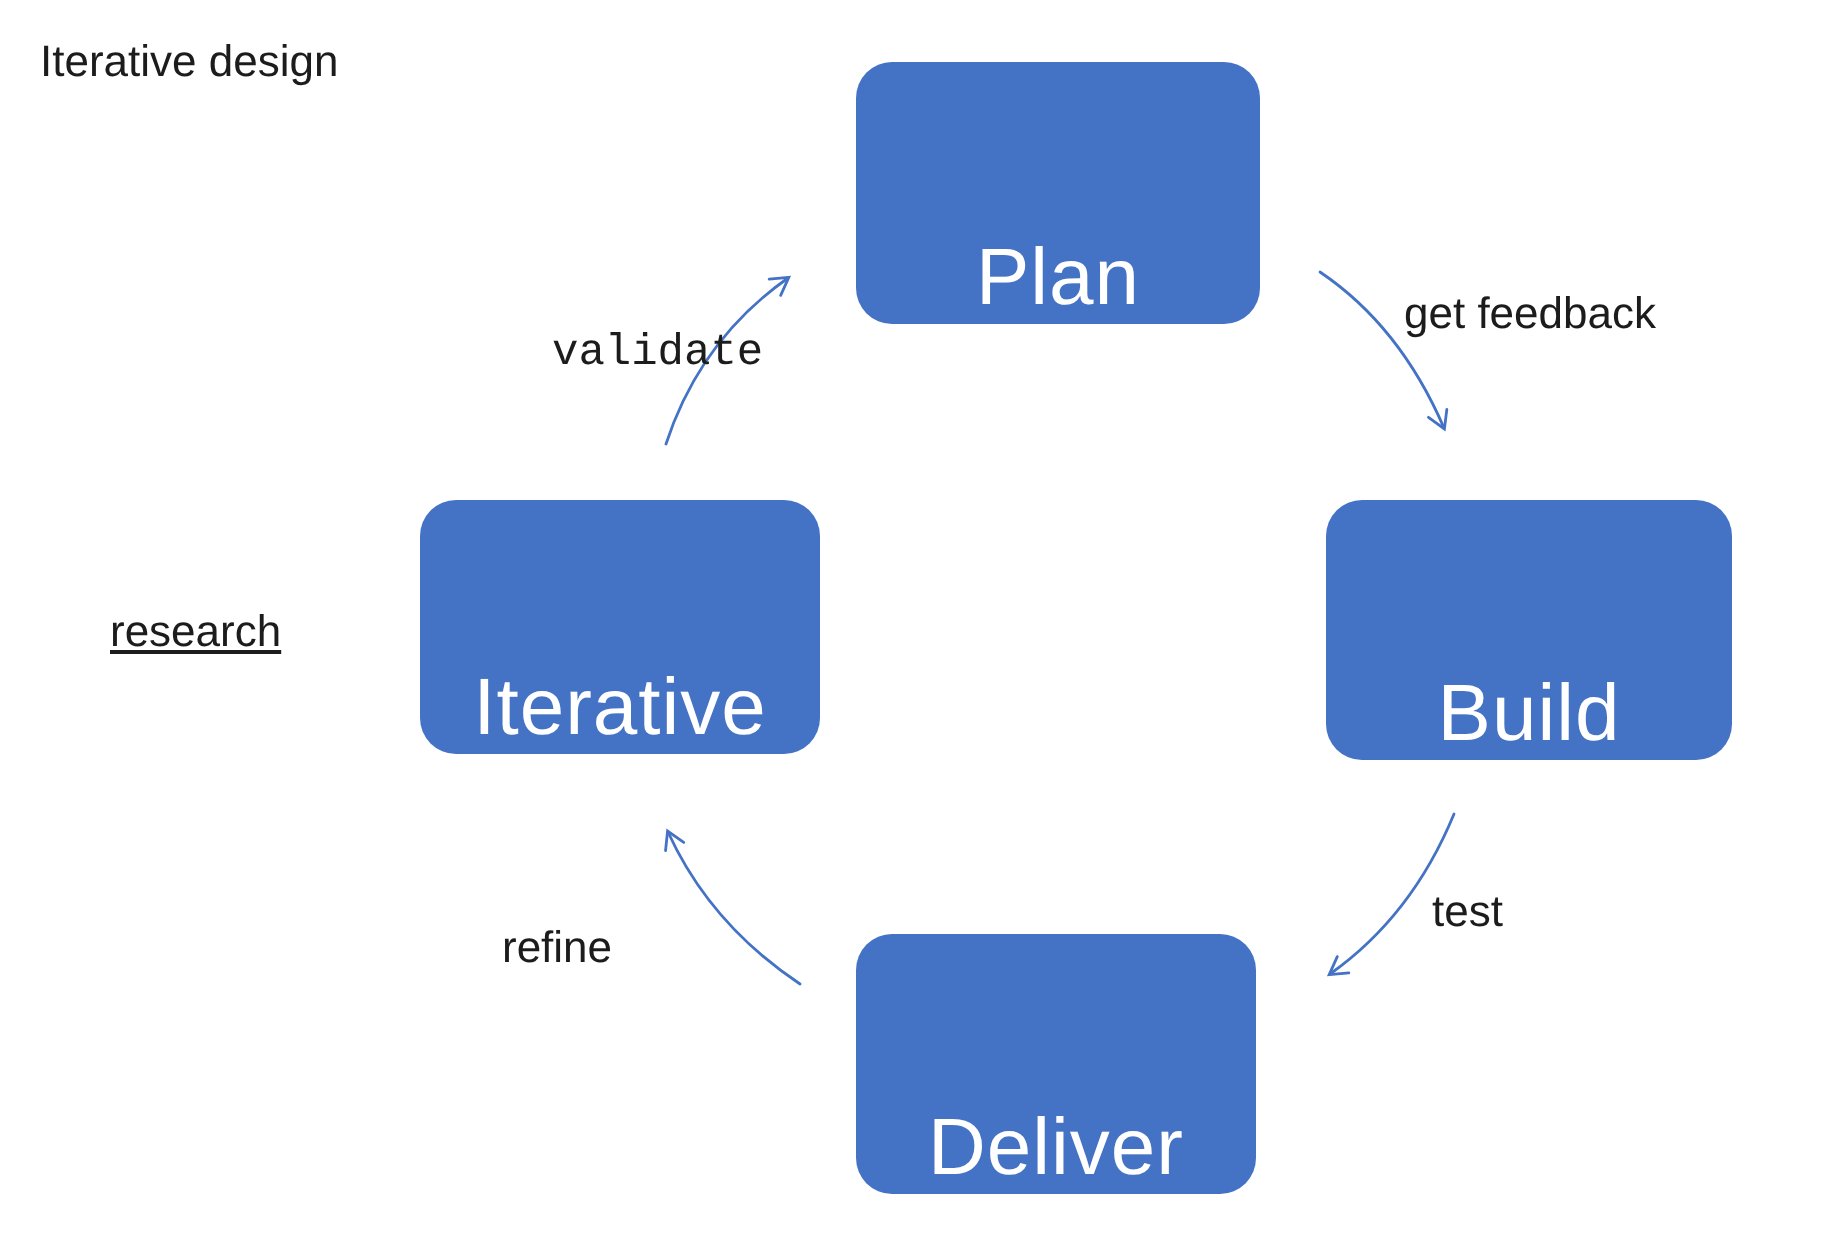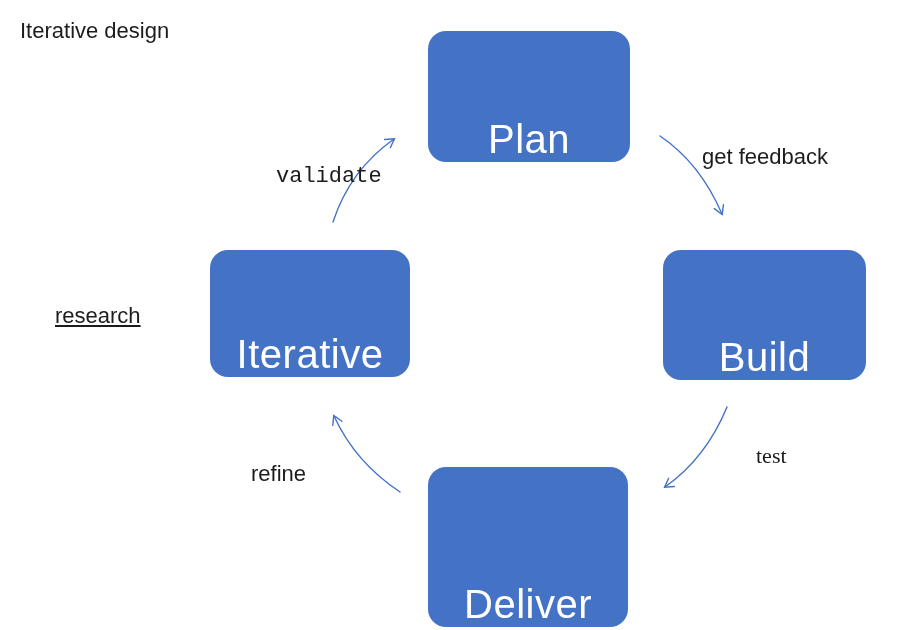--- a/index.html
+++ b/index.html
@@ -37,32 +37,32 @@
     display: flex;
     align-items: flex-end;
     justify-content: center;
     font-size: 40px;
     font-weight: 300;
     letter-spacing: 0.5px;
   }
   .node-plan     { left: 428px; top: 31px;  width: 202px; height: 131px; }
   .node-build    { left: 647px; top: 250px; width: 203px; height: 130px; margin-left: 16px; }
   .node-discover { left: 210px; top: 250px; width: 200px; height: 127px; }
-  .node-deliver  { left: 428px; top: 467px; width: 200px; height: 160px; }
+  .node-deliver  { left: 428px; top: 467px; width: 200px; height: 130px; }
   .edge-label {
     position: absolute;
     font-size: 22px;
     color: var(--label-text);
     white-space: nowrap;
   }
   .lbl-validate     { left: 276px; top: 164px; font-family: Liberation Mono, monospace; }
   .lbl-get-feedback { left: 702px; top: 144px; }
   .lbl-research     { left: 55px;  top: 303px; text-decoration: underline; }
   .lbl-refine       { left: 251px; top: 461px; }
-  .lbl-test         { left: 756px; top: 443px; font-family: Liberation Serif, serif; }
+  .lbl-test         { left: 716px; top: 443px; }
   svg.arrows {
     position: absolute;
     left: 0;
     top: 0;
     pointer-events: none;
   }
   svg.arrows path.edge,
   svg.arrows path.head {
     fill: none;
     stroke: var(--arrow-stroke);

